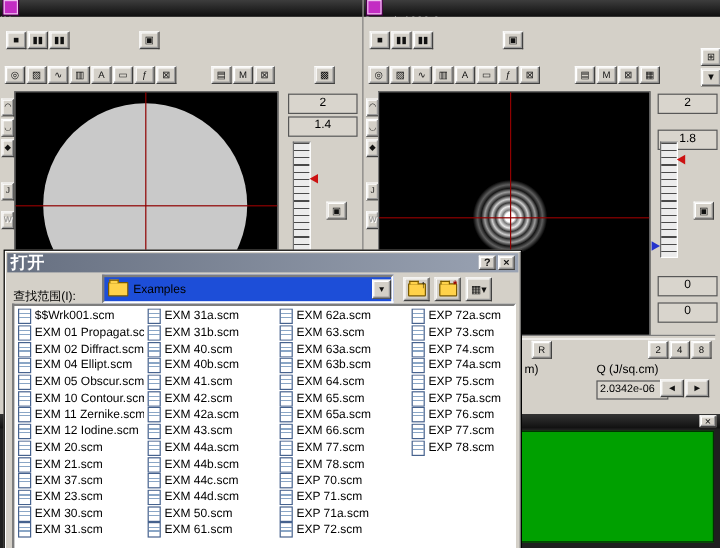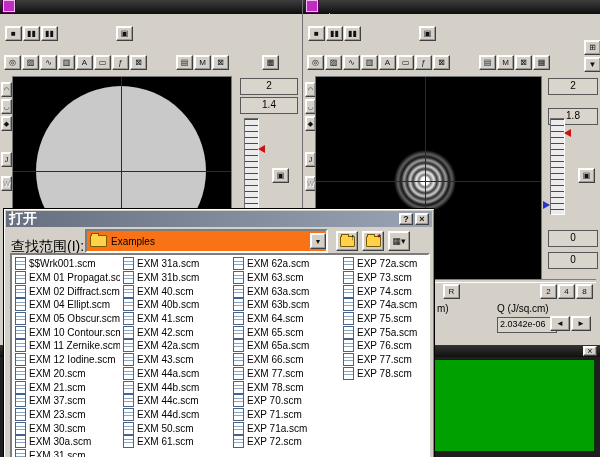--- a/index.html
+++ b/index.html
@@ -47,22 +47,22 @@
   .close-btn{width:14px;height:10px;font-size:9px;line-height:1;}
   .green-area{position:absolute;left:6px;right:5px;top:14px;bottom:5px;background:#00a000;border:1px solid #003200;}
   
   .dialog{position:absolute;left:3px;top:208px;width:430px;height:256px;background:#d4d0c8;
           border:1px solid #000;box-shadow:inset 1px 1px 0 #fff,inset -1px -1px 0 #808080;z-index:30;}
   .dlg-titlebar{position:absolute;left:2px;top:2px;right:2px;height:16px;
                 background:linear-gradient(90deg,#677081,#9aa3b3);display:flex;align-items:center;padding:0 3px;}
   .dlg-title{color:#fff;font-size:14px;font-weight:bold;flex:1;}
   .dlg-btn{width:14px;height:12px;font-size:9px;font-weight:bold;margin-left:2px;line-height:1;}
   .dlg-row{position:absolute;left:7px;top:22px;right:7px;height:20px;display:flex;align-items:center;}
-  .dlg-label{width:74px;font-size:14px;white-space:nowrap;overflow:hidden;margin-top:12px;}
-  .combo{width:236px;height:20px;background:#f97316;border:2px solid;border-color:#7d7d7d #fff #fff #7d7d7d;
+  .dlg-label{width:74px;font-size:10px;white-space:nowrap;overflow:hidden;margin-top:12px;}
+  .combo{width:236px;height:20px;background:#1d4ed8;border:2px solid;border-color:#7d7d7d #fff #fff #7d7d7d;
          display:flex;align-items:center;padding-left:3px;}
   .combo-text{margin-left:4px;font-size:10px;flex:1;}
   .combo-arrow{width:16px;height:16px;margin-left:auto;}
   .caret{font-size:7px;}
   .folder{position:relative;width:15px;height:10px;background:#ffd24a;border:1px solid #7a5a00;border-radius:1px;flex:none;}
   .folder::before{content:"";position:absolute;top:-3px;left:0;width:6px;height:2px;
                   background:#ffd24a;border:1px solid #7a5a00;border-bottom:none;}
   .dlg-tool{width:22px;height:20px;margin-left:4px;position:relative;font-size:9px;}
   .dlg-tool:first-of-type{margin-left:8px;}
   .ovl{position:absolute;right:2px;top:0;font-size:9px;font-weight:bold;color:#000;}
@@ -311,24 +311,20 @@
           <div class="file-item">
             <span class="file-icon"></span>
             <span class="file-label">EXM 23.scm</span>
           </div>
 
           <div class="file-item">
             <span class="file-icon"></span>
             <span class="file-label">EXM 30.scm</span>
           </div>
 
-          <div class="file-item">
-            <span class="file-icon"></span>
-            <span class="file-label">EXM 30a.scm</span>
-          </div>
 
           <div class="file-item">
             <span class="file-icon"></span>
             <span class="file-label">EXM 31.scm</span>
           </div>
         </div>
       <div class="file-col">
 
           <div class="file-item">
             <span class="file-icon"></span>

